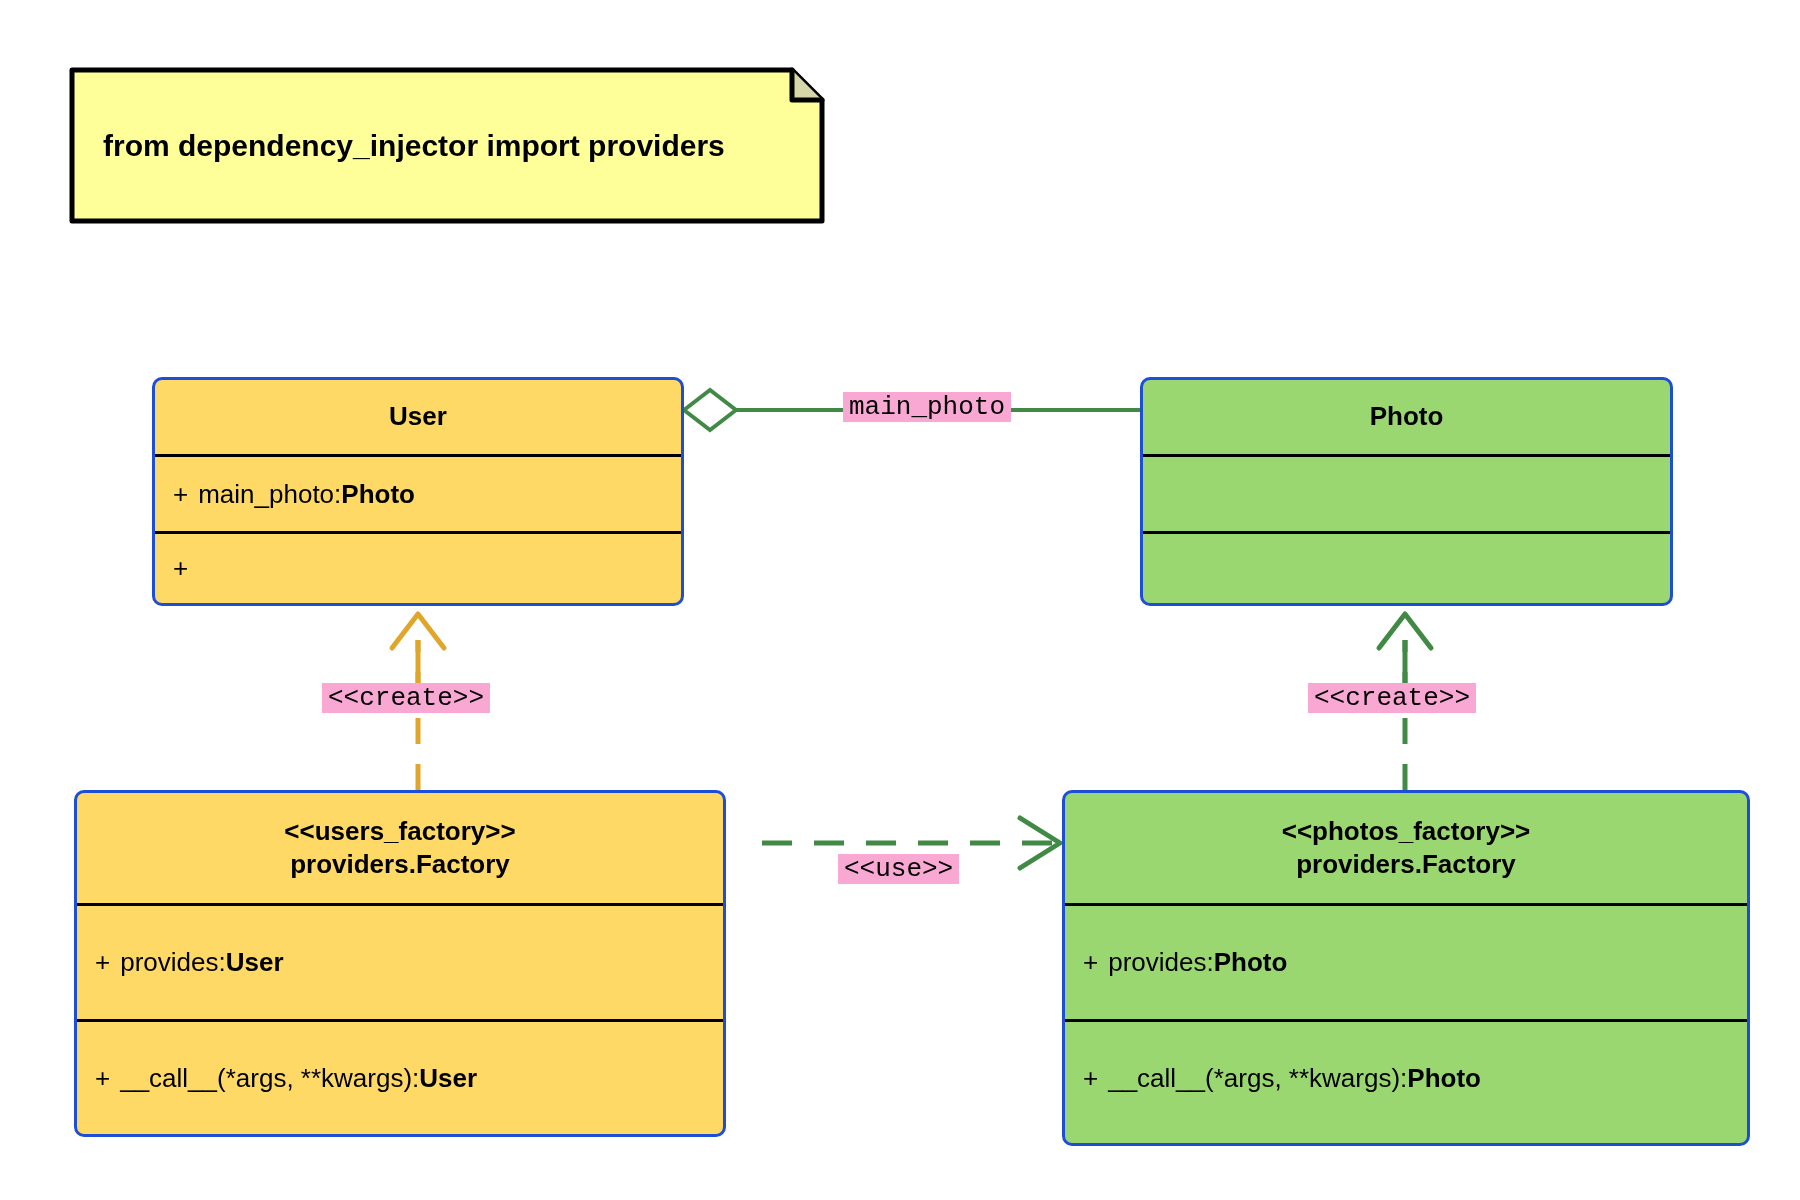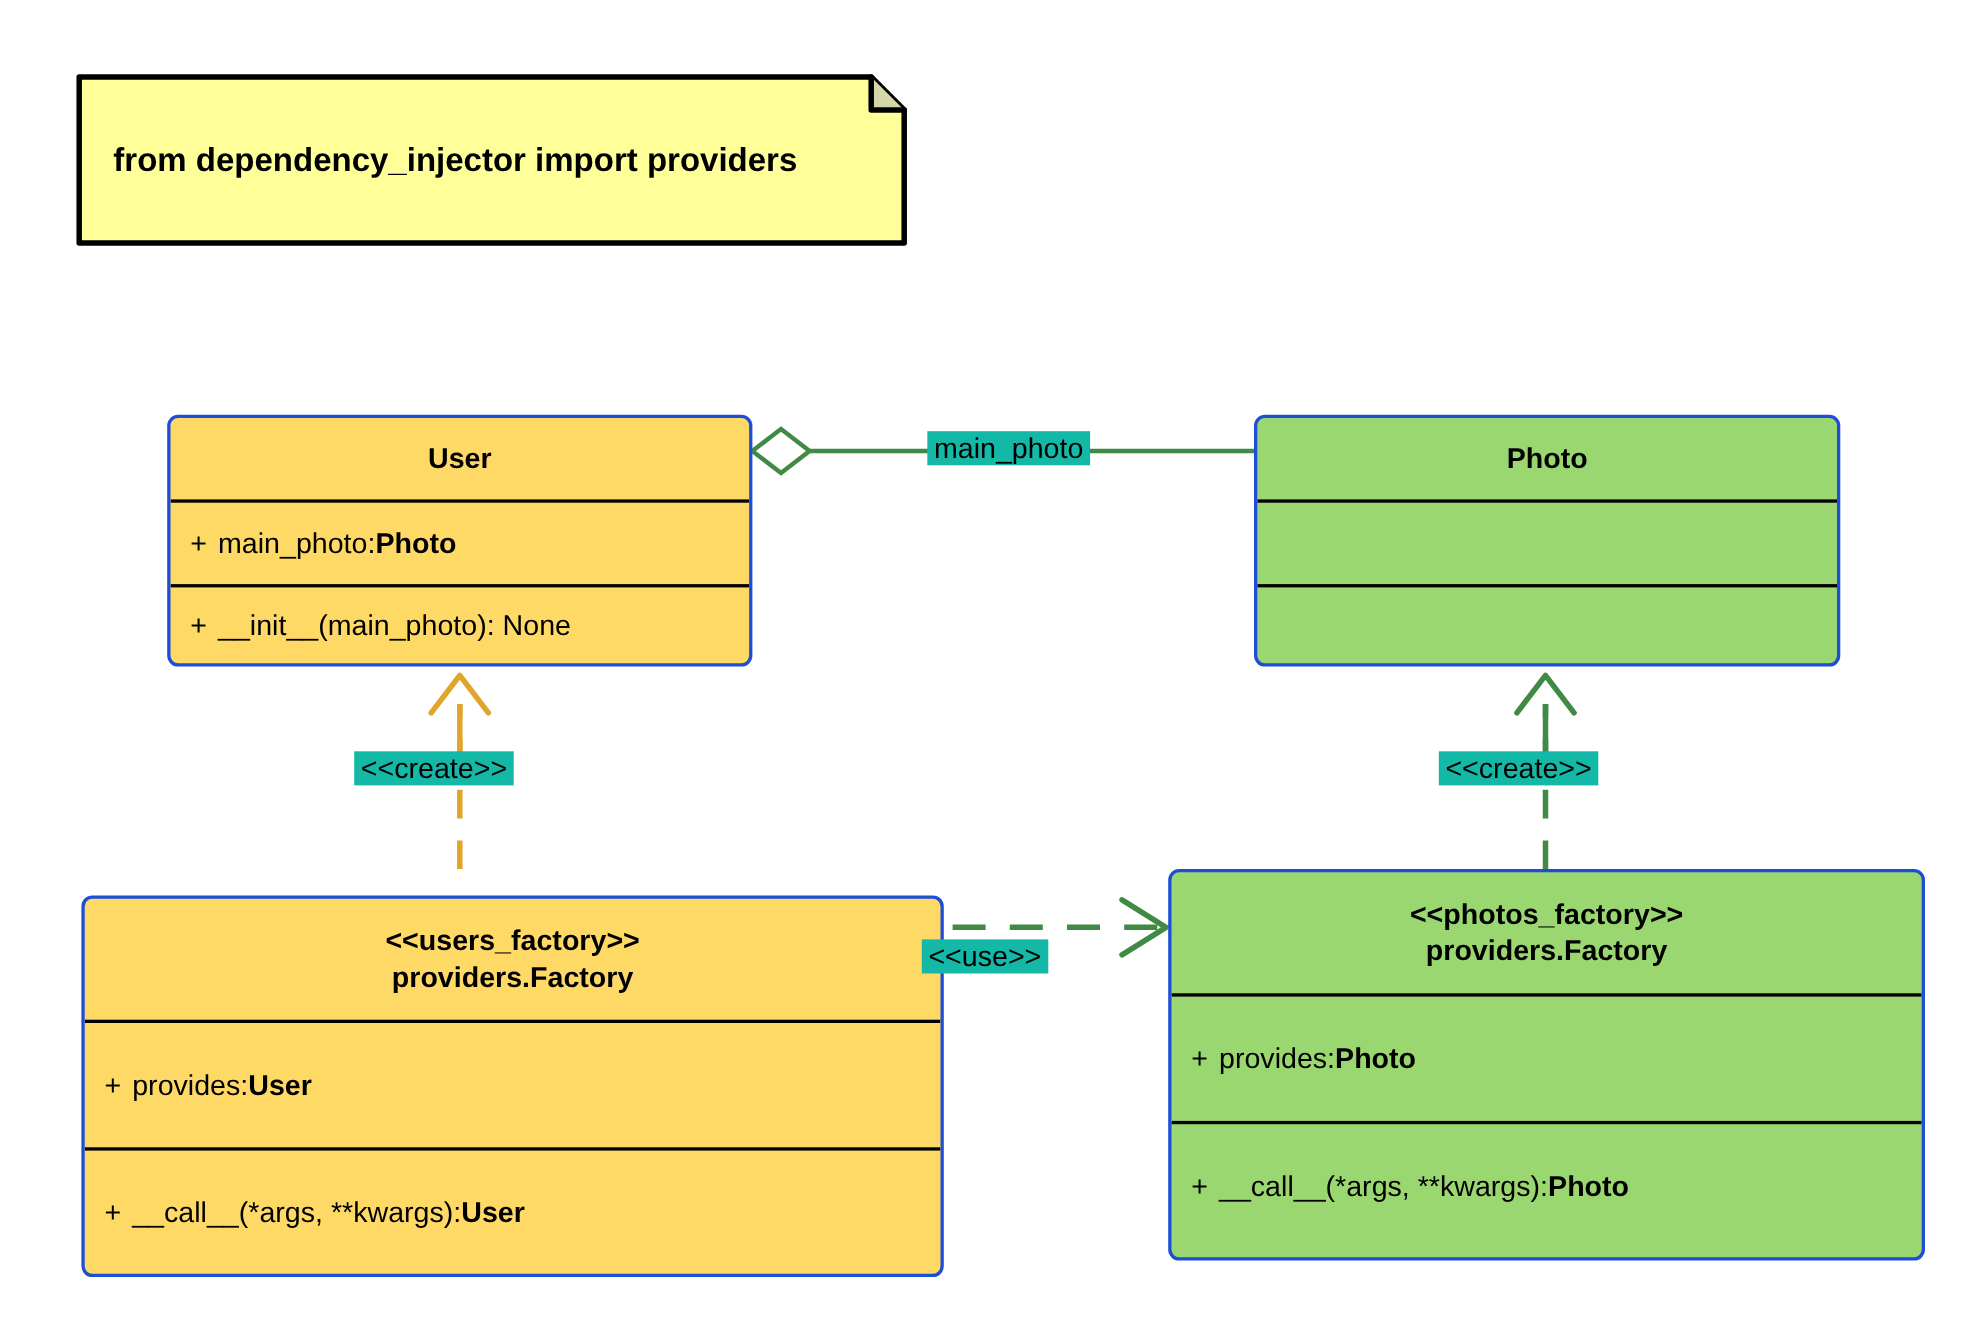--- a/index.html
+++ b/index.html
@@ -80,24 +80,25 @@
     font-weight: bold;
     color: #000;
     white-space: nowrap;
   }
 
   
   .edge-label {
     position: absolute;
     font-size: 26px;
     color: #000;
-    background: #14b8a6;
+    background: #f9a8d4;
     white-space: nowrap;
     z-index: 6;
     padding: 0 6px;
+    font-family: Liberation Mono, monospace;
   }
 </style>
 </head>
 <body>
 
 <svg id="canvas" viewBox="0 0 1800 1200">
 
   <g>
     <path d="M 78 70
              L 798 70
@@ -144,34 +145,33 @@
   </div>
   <div class="compartment c-row" style="height:77px;">
     <span>+</span>
     <span style="width:10px"></span>
     <span>main_photo: </span>
     <b>Photo</b>
   </div>
   <div class="compartment c-row" style="height:72px;">
     <span>+</span>
     <span style="width:10px"></span>
-    <span>__init__(main_photo): None</span>
     <b></b>
   </div>
 </div>
 
 <div class="node green" style="left:1140px; top:377px; width:533px; height:229px;">
   <div class="compartment c-title" style="height:74px;">
     <span>Photo</span>
   </div>
   <div class="compartment c-row" style="height:77px;"></div>
   <div class="compartment c-row" style="height:72px;"></div>
 </div>
 
-<div class="node yellow" style="left:74px; top:790px; width:784px; height:347px;margin-top:24px;">
+<div class="node yellow" style="left:74px; top:790px; width:652px; height:347px;">
   <div class="compartment c-title" style="height:110px;">
     <span>&lt;&lt;users_factory&gt;&gt;</span>
     <span>providers.Factory</span>
   </div>
   <div class="compartment c-row" style="height:116px;">
     <span>+</span>
     <span style="width:10px"></span>
     <span>provides: </span>
     <b>User</b>
   </div>

